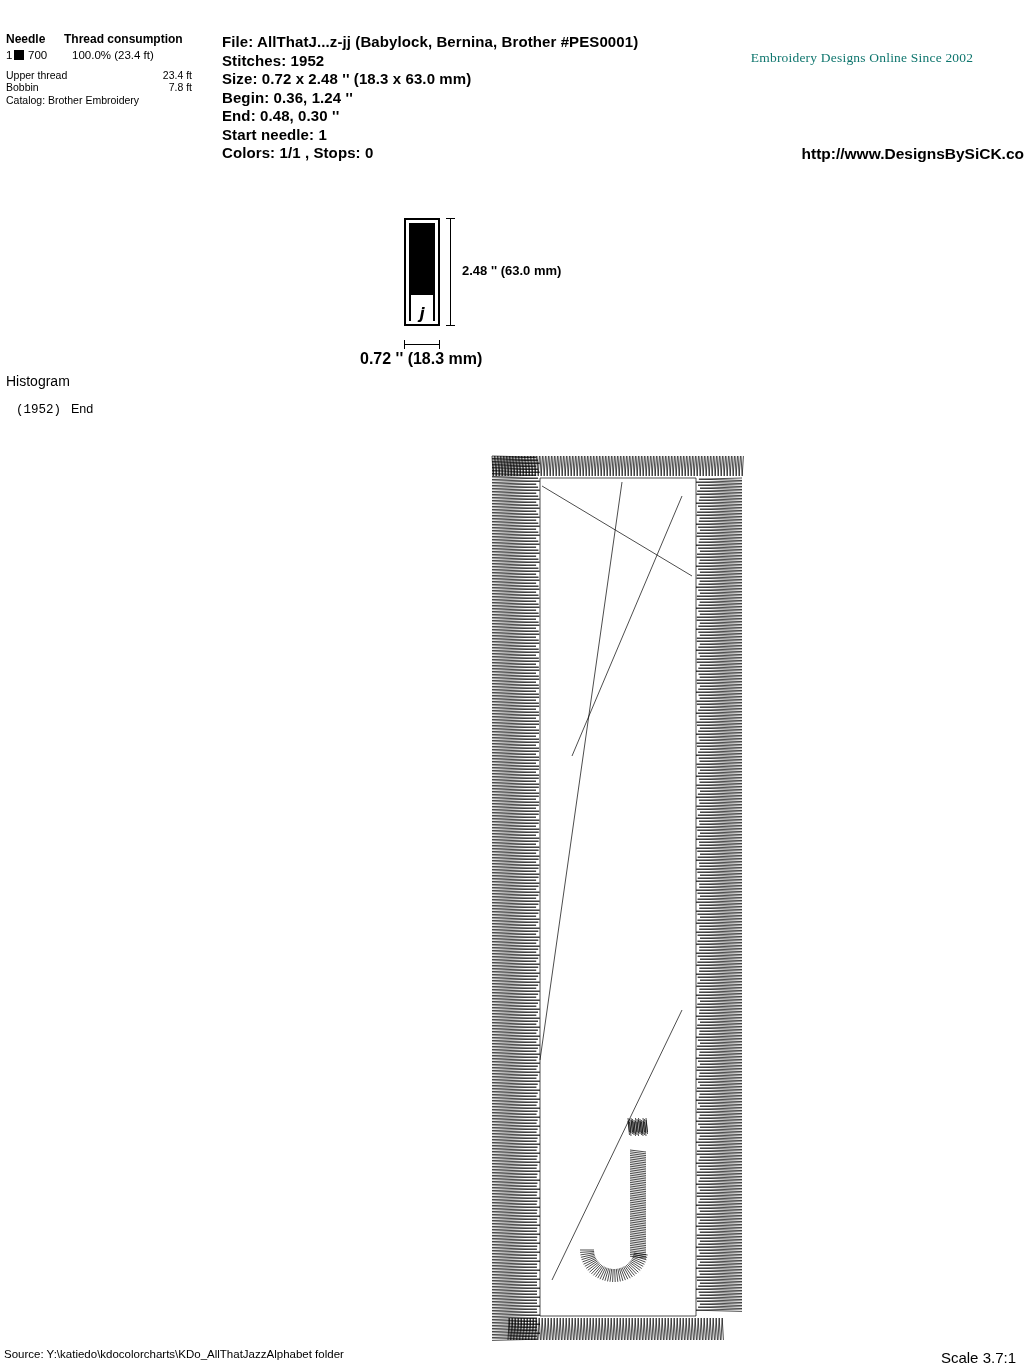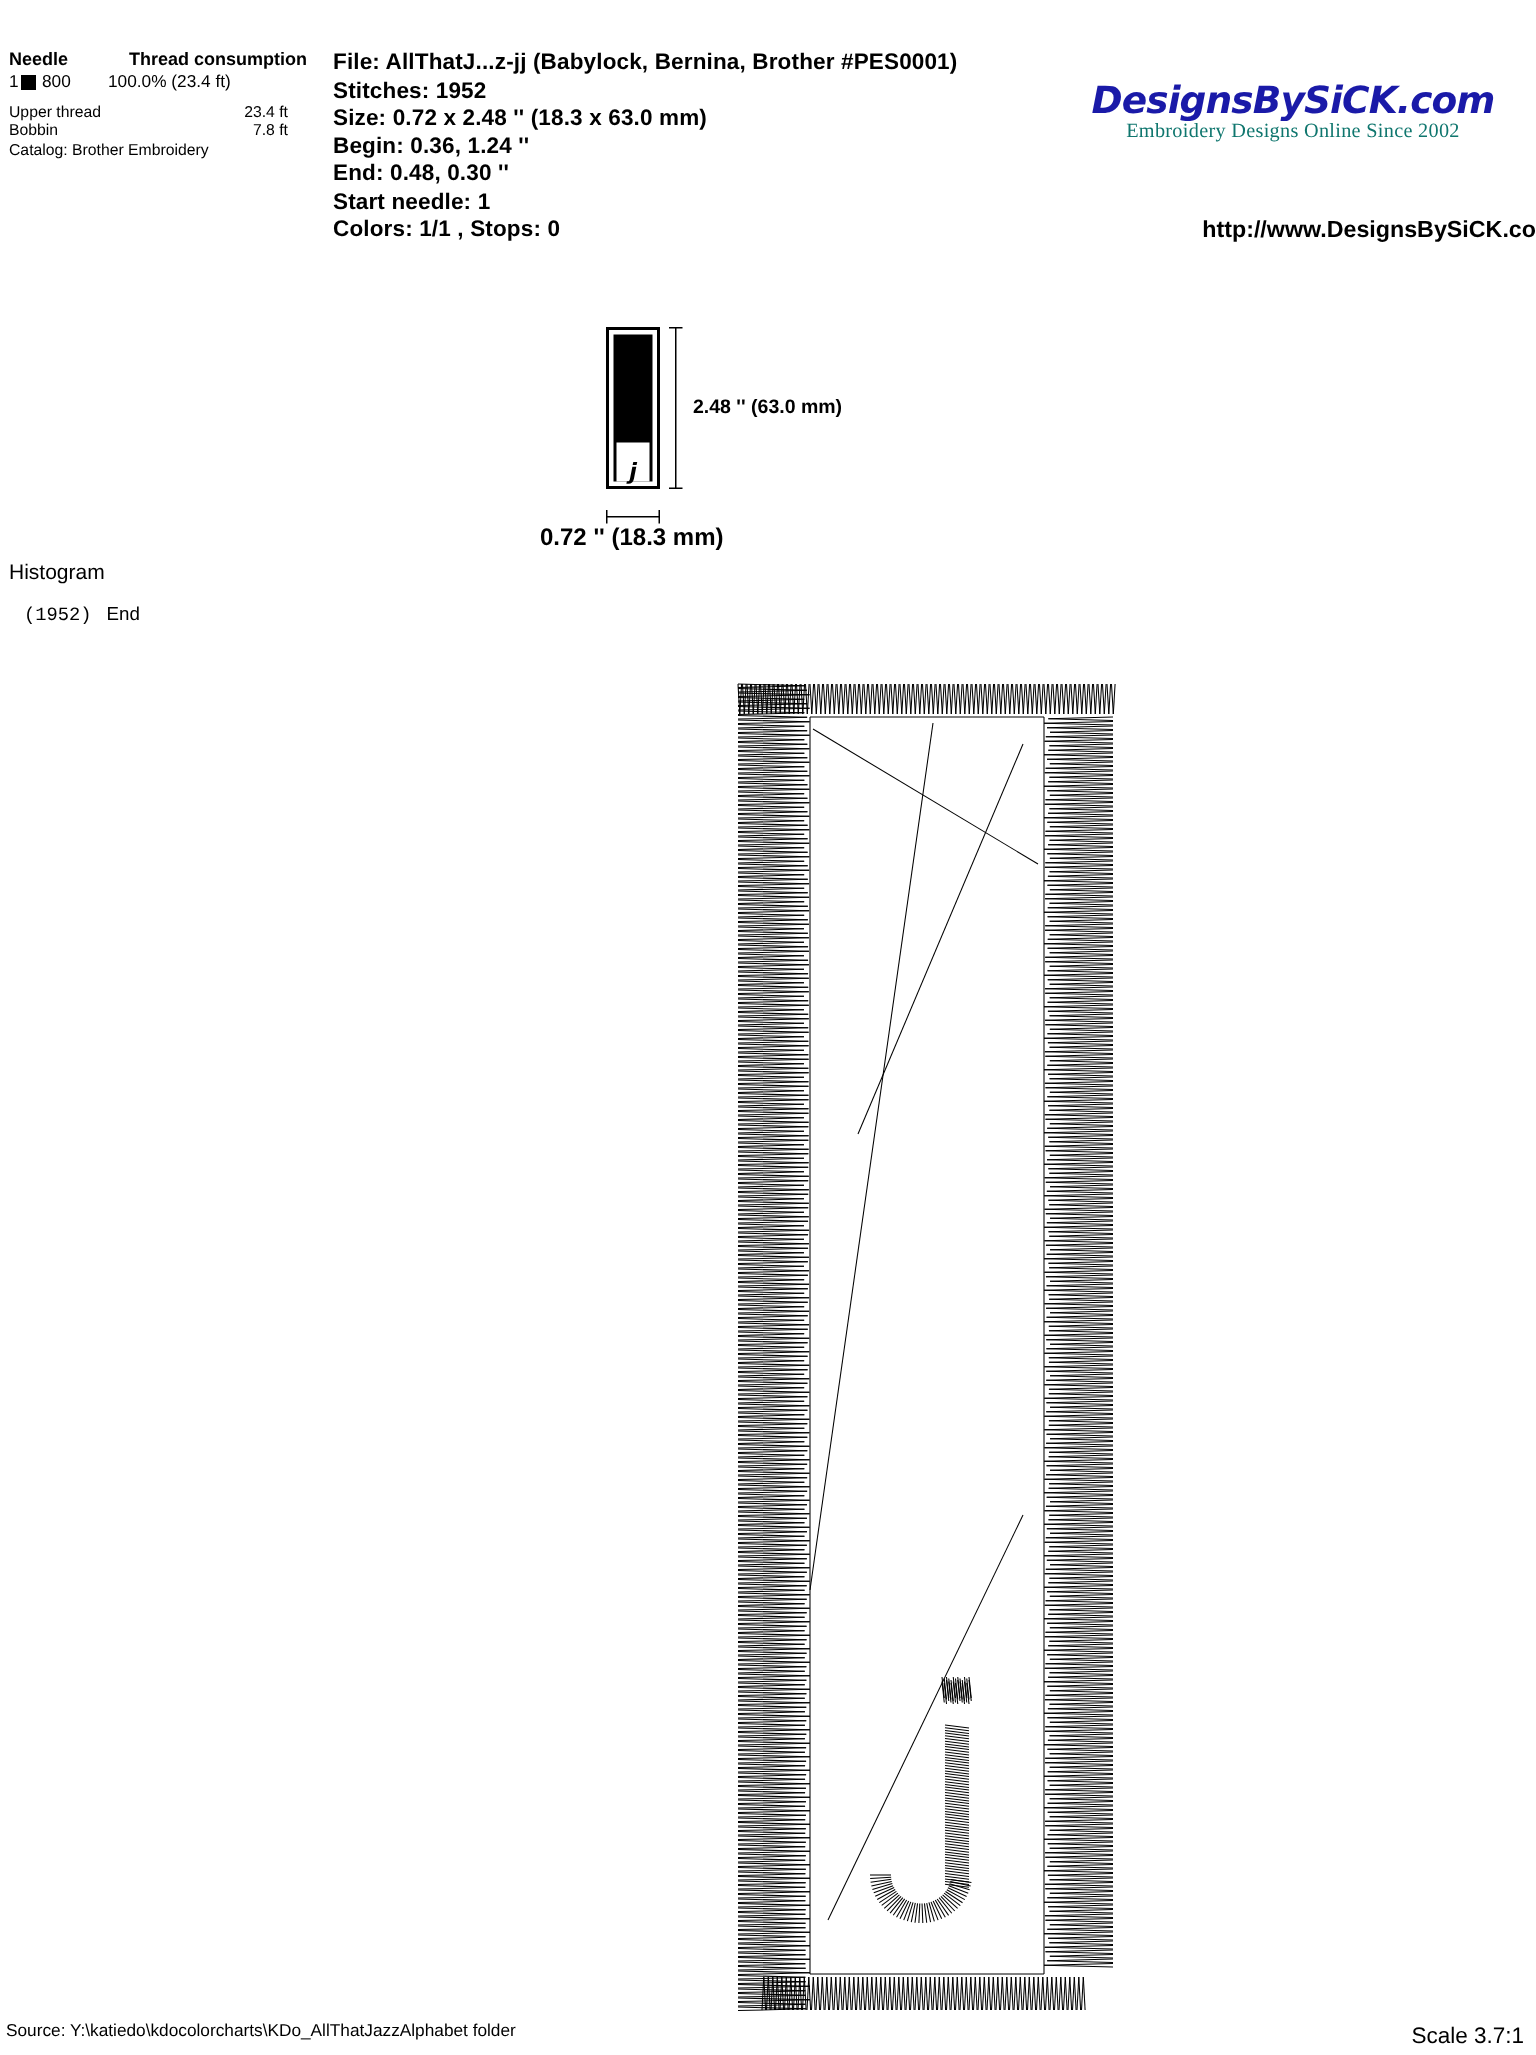--- a/index.html
+++ b/index.html
@@ -21,21 +21,21 @@
     position: absolute;
     left: 6px;
     top: 32px;
     width: 210px;
     font-size: 11.5px;
   }
   .needle-head {
     font-weight: bold;
     font-size: 12px;
     display: flex;
-    gap: 26px;
+    gap: 4px;
   }
   .needle-head .col-needle { width: 54px; }
   .needle-row {
     display: flex;
     align-items: center;
     margin-top: 3px;
     font-size: 11.5px;
   }
   .needle-row .idx { width: 8px; }
   .swatch {
@@ -252,21 +252,21 @@
 <body>
 
 <div class="needle-table">
   <div class="needle-head">
     <span class="col-needle">Needle</span>
     <span>Thread consumption</span>
   </div>
   <div class="needle-row">
     <span class="idx">1</span>
     <span class="swatch"></span>
-    <span class="code">800</span>
+    <span class="code">700</span>
     <span class="pct">100.0% (23.4 ft)</span>
   </div>
   <div class="thread-lines">
     <div class="thread-line">
       <span>Upper thread</span>
       <span>23.4 ft</span>
     </div>
     <div class="thread-line">
       <span>Bobbin</span>
       <span>7.8 ft</span>
@@ -279,21 +279,20 @@
   <div>File: AllThatJ...z-jj  (Babylock, Bernina, Brother #PES0001)</div>
   <div>Stitches: 1952</div>
   <div>Size: 0.72 x 2.48 '' (18.3 x 63.0 mm)</div>
   <div>Begin: 0.36, 1.24 ''</div>
   <div>End: 0.48, 0.30 ''</div>
   <div>Start needle: 1</div>
   <div>Colors: 1/1 , Stops: 0</div>
 </div>
 
 <div class="logo-block">
-  <div class="logo-main">DesignsBySiCK.com</div>
   <div class="logo-sub">Embroidery Designs Online Since 2002</div>
 </div>
 <div class="logo-url">http://www.DesignsBySiCK.co</div>
 
 <div class="thumb-wrap">
   <div class="thumb-box">
     <div class="thumb-fill"></div>
     <div class="thumb-notch"></div>
     <div class="thumb-letter">j</div>
   </div>

